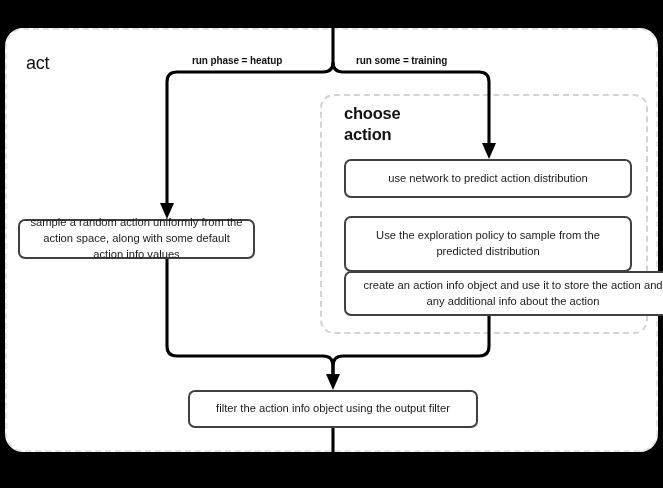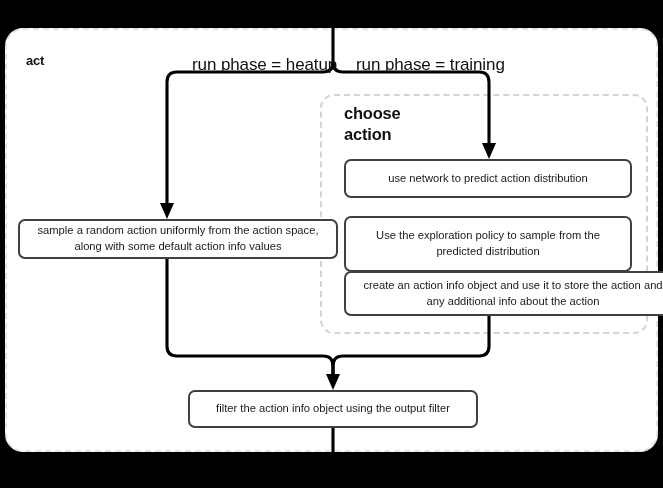--- a/index.html
+++ b/index.html
@@ -55,22 +55,22 @@
     font-weight: bold;
     line-height: 1.28;
     color: #111111;
     letter-spacing: -0.2px;
   }
 
   .graph-title {
     position: absolute;
     left: 26px;
     top: 53px;
-    font-size: 13px;
-    font-weight: bold;
+    font-size: 18px;
+    font-weight: normal;
     color: #111111;
     letter-spacing: -0.2px;
   }
 
   
   .node {
     position: absolute;
     background: #ffffff;
     border: 2px solid #404040;
     border-radius: 7px;
@@ -78,31 +78,31 @@
     display: flex;
     align-items: center;
     justify-content: center;
     text-align: center;
     font-size: 11.2px;
     line-height: 1.42;
     color: #1a1a1a;
     padding: 3px 9px;
   }
 
-  .node-sample-random { left: 18px;  top: 219px; width: 320px; height: 40px; }
+  .node-sample-random { left: 18px;  top: 219px; width: 237px; height: 40px; }
   .node-use-network   { left: 344px; top: 159px; width: 288px; height: 39px; }
   .node-exploration   { left: 344px; top: 216px; width: 288px; height: 56px; }
   .node-create-info   { left: 344px; top: 271px; width: 338px; height: 45px; }
   .node-filter        { left: 188px; top: 390px; width: 290px; height: 38px; }
 
   
   .edge-label {
     position: absolute;
-    font-size: 17px;
-    font-weight: normal;
+    font-size: 10px;
+    font-weight: bold;
     color: #111111;
     white-space: nowrap;
     letter-spacing: -0.1px;
   }
   .label-heatup   { left: 192px; top: 55px; }
   .label-training { left: 356px; top: 55px; }
 
   svg.edges {
     position: absolute;
     left: 0;
@@ -142,21 +142,21 @@
 
     <path d="M 167 259 L 167 346 Q 167 356 177 356 L 323 356 Q 333 356 333 366 L 333 377"></path>
 
     <path d="M 489 316 L 489 346 Q 489 356 479 356 L 343 356 Q 333 356 333 366 L 333 377"></path>
     <polygon points="333,390 326,374 340,374" fill="#000000" stroke="none"></polygon>
 
     <path d="M 333 428 L 333 488"></path>
   </svg>
 
   <div class="edge-label label-heatup">run phase = heatup</div>
-  <div class="edge-label label-training">run phase = training</div>
+  <div class="edge-label label-training">run some = training</div>
 
   <div class="node node-sample-random">sample a random action uniformly from the action space, along with some default action info values</div>
   <div class="node node-use-network">use network to predict action distribution</div>
   <div class="node node-exploration">Use the exploration policy to sample from the predicted distribution</div>
   <div class="node node-create-info">create an action info object and use it to store the action and any additional info about the action</div>
   <div class="node node-filter">filter the action info object using the output filter</div>
 
 </div>
 
 </body></html>

